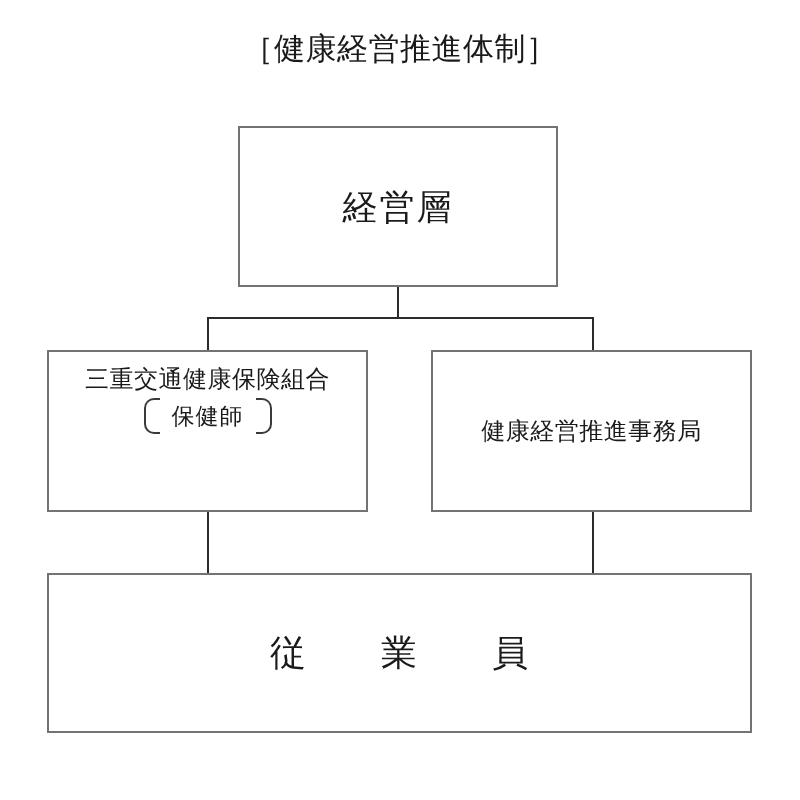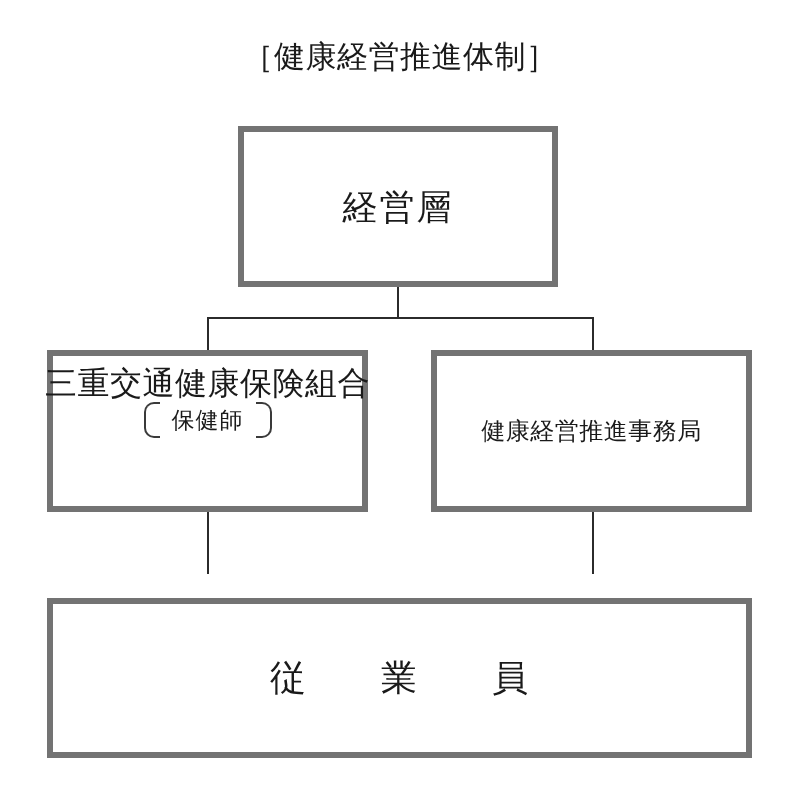--- a/index.html
+++ b/index.html
@@ -18,36 +18,36 @@
     width: 800px;
     height: 800px;
     background: #ffffff;
     overflow: hidden;
   }
 
   
   .chart-title {
     position: absolute;
     left: 0;
-    top: 36px;
+    top: 28px;
     width: 800px;
     text-align: center;
     font-size: 31px;
     line-height: 40px;
     letter-spacing: 0.5px;
     color: #1a1a1a;
     white-space: nowrap;
   }
 
   
   .node-box {
     position: absolute;
     box-sizing: border-box;
     background: #ffffff;
-    border: 6px solid #737373;
+    border: 2px solid #737373;
     display: flex;
     flex-direction: column;
     align-items: center;
     justify-content: center;
   }
   .node-line {
     text-align: center;
     white-space: nowrap;
     color: #1a1a1a;
   }
@@ -68,21 +68,21 @@
   
   #box-insurance {
     left: 47px;
     top: 350px;
     width: 321px;
     height: 162px;
     justify-content: flex-start;
     padding-top: 10px;
   }
   #box-insurance .heading {
-    font-size: 32px;
+    font-size: 24px;
     line-height: 34px;
     letter-spacing: 0.5px;
   }
   .bracket-group {
     display: flex;
     flex-direction: row;
     align-items: center;
     justify-content: center;
     margin-top: 2px;
   }
@@ -125,21 +125,21 @@
   }
   #box-office .node-line {
     font-size: 24px;
     line-height: 40px;
     letter-spacing: 0.5px;
   }
 
   
   #box-employees {
     left: 47px;
-    top: 598px;
+    top: 573px;
     width: 705px;
     height: 160px;
   }
   #box-employees .node-line {
     font-size: 36px;
     line-height: 48px;
     letter-spacing: 1px;
   }
 
   

